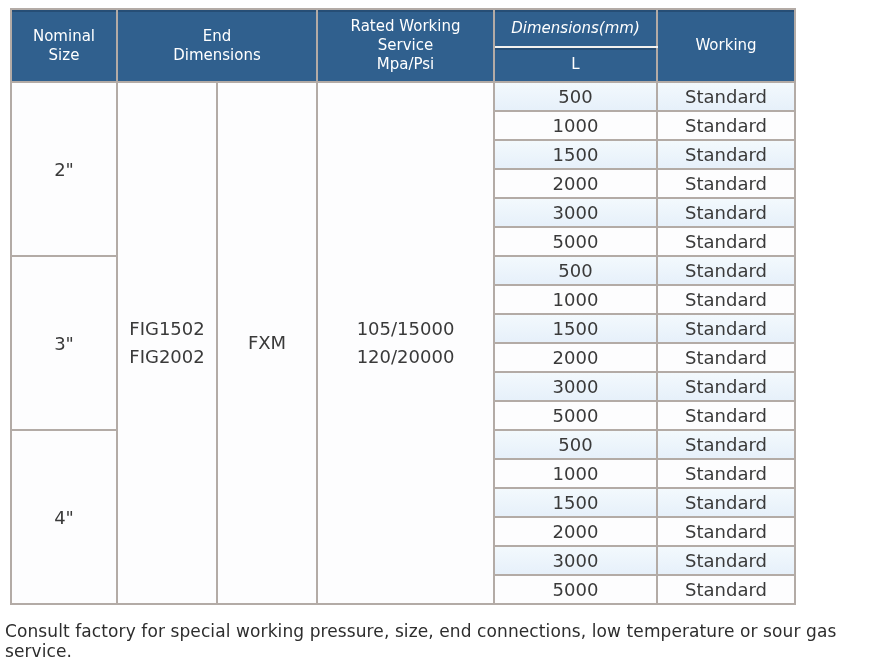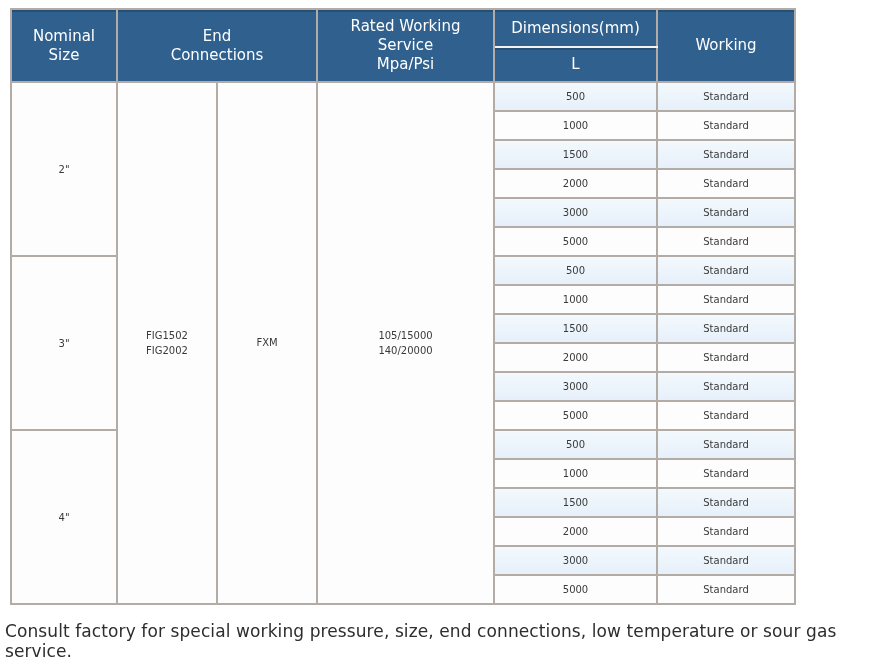--- a/index.html
+++ b/index.html
@@ -33,25 +33,25 @@
     background: #30608e;
     color: #ffffff;
     font-weight: normal;
     font-size: 15px;
     line-height: 1.26;
     white-space: pre-line;
     box-shadow: inset 0 2px 0 rgba(20,45,75,0.35);
   }
   .spec-table thead tr.hdr-top { height: 38px; }
   .spec-table thead tr.hdr-sub { height: 35px; }
-  th.dim-top { border-bottom: 2px solid #f2f1ee; }
+  th.dim-top { border-bottom: 2px solid #f2f1ee; font-style: italic; }
   th.dim-l   { border-top: 2px solid #f2f1ee; box-shadow: none; }
   .spec-table tbody tr { height: 29px; }
   .spec-table tbody td {
-    font-size: 10px;
+    font-size: 18px;
     color: #3a3a3a;
     background: #fdfdfe;
     margin-left: 24px;
   }
   .spec-table tbody tr:nth-child(odd) td.data-cell {
     background: linear-gradient(180deg, #f3f9fd 0%, #e6f0fa 100%);
   }
   .spec-table tbody tr:nth-child(even) td.data-cell {
     background: #fdfdfe;
   }
@@ -86,39 +86,39 @@
       <col style="width:100px">
       <col style="width:177px">
       <col style="width:163px">
       <col style="width:138px">
     </colgroup>
     <thead>
       <tr class="hdr-top">
         <th rowspan="2">Nominal
 Size</th>
         <th rowspan="2" colspan="2">End
-Connections</th>
+Dimensions</th>
         <th rowspan="2">Rated Working
 Service
 Mpa/Psi</th>
         <th class="dim-top">Dimensions(mm)</th>
         <th rowspan="2">Working</th>
       </tr>
       <tr class="hdr-sub">
         <th class="dim-l">L</th>
       </tr>
     </thead>
     <tbody>
       <tr>
         <td class="size-cell" rowspan="6">2"</td>
         <td class="span-cell" rowspan="18">FIG1502
 FIG2002</td>
         <td class="span-cell" rowspan="18">FXM</td>
         <td class="span-cell" rowspan="18">105/15000
-140/20000</td>
+120/20000</td>
         <td class="data-cell">500</td>
         <td class="data-cell">Standard</td>
       </tr>
       <tr>
         <td class="data-cell">1000</td>
         <td class="data-cell">Standard</td>
       </tr>
       <tr>
         <td class="data-cell">1500</td>
         <td class="data-cell">Standard</td>

